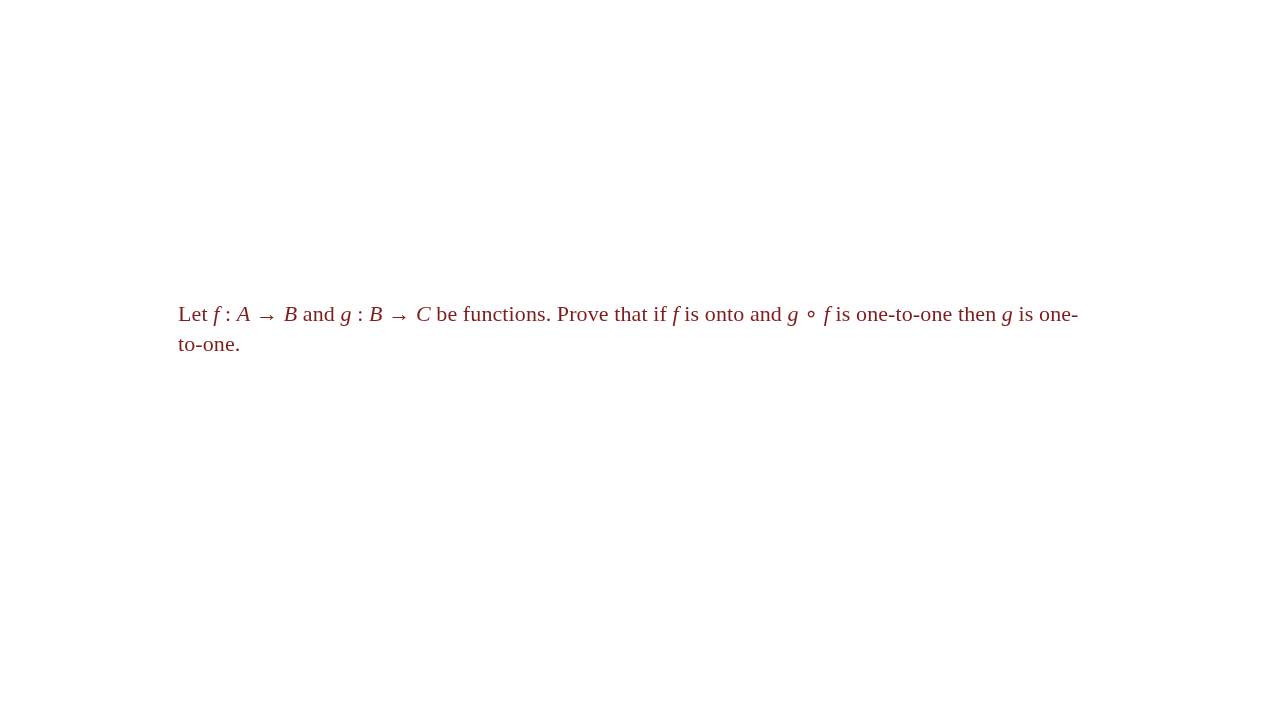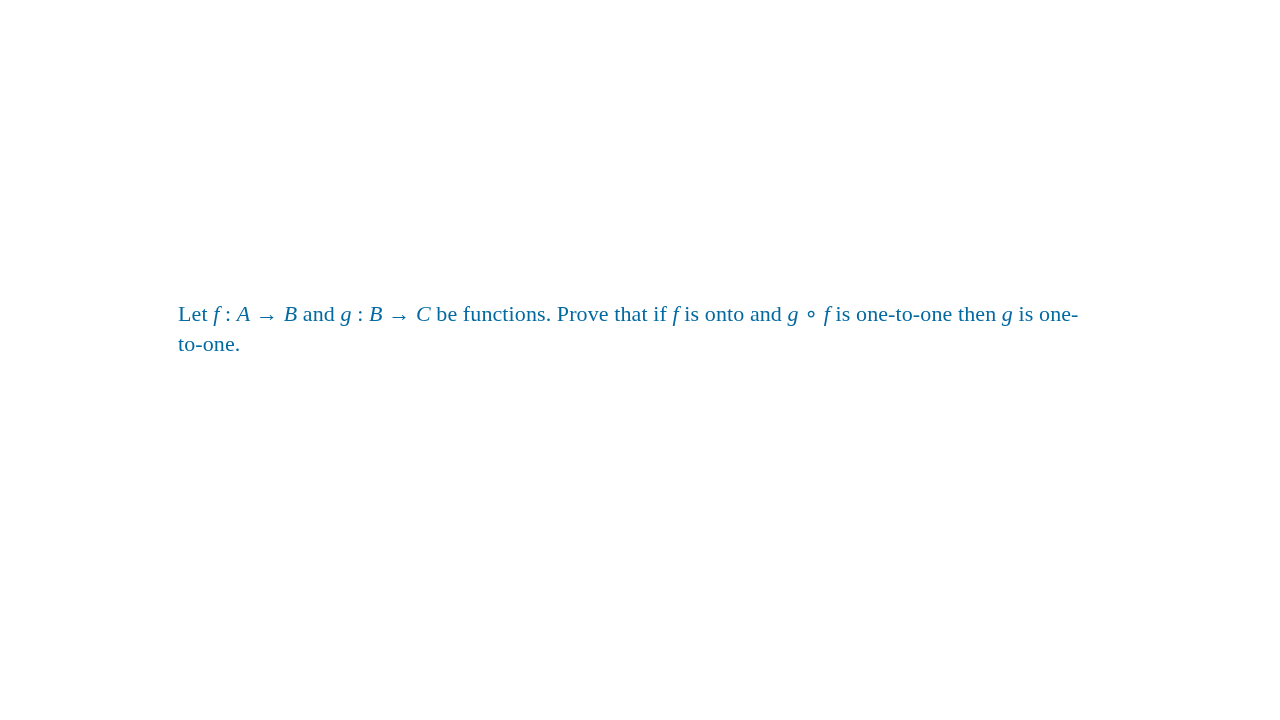--- a/index.html
+++ b/index.html
@@ -8,21 +8,21 @@
     width: 1280px;
     height: 720px;
     background: #ffffff;
     overflow: hidden;
   }
   .page {
     position: relative;
     width: 1280px;
     height: 720px;
     font-family: Georgia, 'Times New Roman', serif;
-    color: #0369a1;
+    color: #7f1d1d;
   }
   .problem {
     position: absolute;
     left: 178px;
     top: 277px;
     width: 912px;
     font-size: 22px;
     line-height: 1.35;
     letter-spacing: 0.1px;
   }

